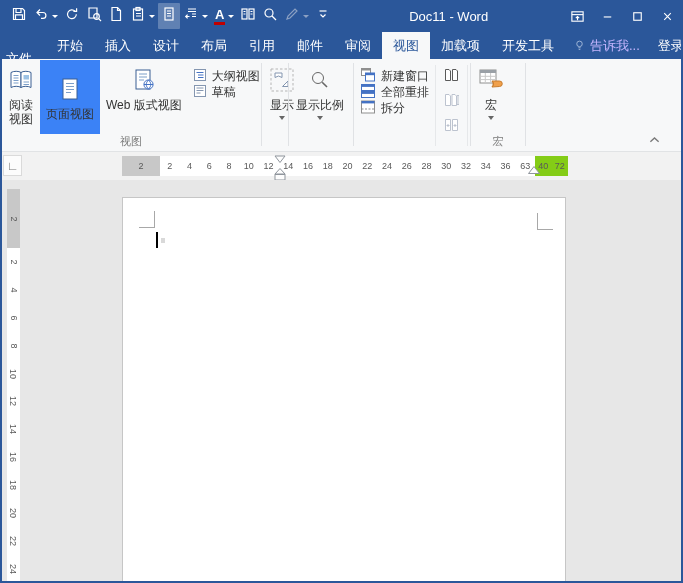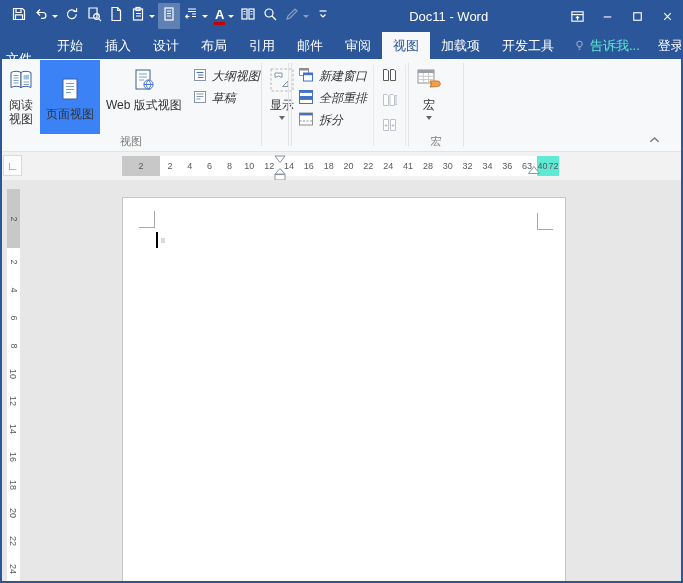--- a/index.html
+++ b/index.html
@@ -24,52 +24,52 @@
   .tb-title { margin-left:auto; font-size:13px; color:#fff; white-space:nowrap; }
   .wincontrols { margin-left:auto; display:flex; height:32px; }
   .winbtn { width:30px; height:100%; display:flex; align-items:center; justify-content:center; }
   .winbtn svg { width:15px; height:15px; stroke:#fff; fill:none; stroke-width:1.2; }
 
   
   .tabrow { height:27px; background:#2b579a; display:flex; align-items:stretch; color:#fff; font-size:13px; }
   .tab { display:flex; align-items:center; padding:0 11px; white-space:nowrap; }
   .tab.active { background:#f7f8f9; color:#2b579a; }
   .tab-file { padding:0 6px; margin-right:8px;margin-top:27px; }
-  .tellme { display:flex; align-items:center; gap:4px; color:#5eead4; padding:0 8px; white-space:nowrap; }
+  .tellme { display:flex; align-items:center; gap:4px; color:#c4b5fd; padding:0 8px; white-space:nowrap; }
   .tellme svg { width:13px; height:13px; stroke:#9db4d6; fill:none; stroke-width:1.2; }
   .signin { display:flex; align-items:center; padding:0 10px; white-space:nowrap; }
 
   
   .ribbon { height:93px; background:#f7f8f9; border-bottom:1px solid #e1e3e5; display:flex; padding:1px 2px 0; position:relative; color:#333; }
   .group { display:flex; flex-direction:column; }
   .gbody { flex:1; display:flex; align-items:stretch; }
   .glabel { height:17px; font-size:11px; line-height:14px; color:#7a7a7a; text-align:center; }
   .gsep { width:1px; background:#e0e2e5; margin:3px 1px 5px; }
   .isep { width:1px; background:#e6e8ea; margin:5px 1px; }
   .bigbtn { display:flex; flex-direction:column; align-items:center; justify-content:flex-start; padding:4px 5px 2px; border:1px solid transparent; }
   .bigbtn .bicon { height:30px; display:flex; align-items:center; justify-content:center; }
   .blabel { font-size:12px; line-height:1.2; text-align:center; margin-top:3px; white-space:nowrap; }
   .blabel.wrap2 { max-width:27px; white-space:normal; word-break:break-all; }
   .bigbtn.selected { background:#3b82f6;justify-content:center; }
   .dropcaret { margin-top:4px; width:0; height:0; border-left:3.5px solid transparent; border-right:3.5px solid transparent; border-top:4px solid #666; }
-  .smcol { display:flex; flex-direction:column; justify-content:flex-start; gap:6px; padding:8px 5px 0;font-style:italic; }
+  .smcol { display:flex; flex-direction:column; justify-content:flex-start; padding:8px 5px 0; }
   .smbtn { display:flex; align-items:center; gap:5px; height:16px; font-size:12px; white-space:nowrap; }
   .icol { display:flex; flex-direction:column; gap:7px; padding:8px 7px 0; }
   .ri { fill:none; }
   .collapse-btn { position:absolute; right:20px; bottom:4px; width:18px; height:14px; display:flex; align-items:center; justify-content:center; }
   .collapse-btn svg { width:11px; height:8px; stroke:#7a7a7a; fill:none; stroke-width:1.5; }
 
   
   .rulerrow { height:28px; background:#f2f2f2; position:relative; }
   .tabsel { position:absolute; left:3px; top:3px; width:19px; height:21px; background:#fcfcfc; border:1px solid #dadada; color:#777; display:flex; align-items:center; justify-content:center; font-size:12px; }
   .hruler { position:absolute; left:122px; top:4px; width:446px; height:20px; display:flex; font-size:9px; color:#595959; }
   .hgrayL { width:38px; background:#c8c8c8; display:flex; align-items:center; justify-content:center; }
   .hwhite { width:377px; background:#fff; display:flex; align-items:center; }
   .hwhite span { flex:1; text-align:center; }
-  .hgrayR { width:22px; background:#5eead4; display:flex; align-items:center; }
+  .hgrayR { width:33px; background:#84cc16; display:flex; align-items:center; }
   .hgrayR span { flex:1; text-align:center; }
   .ind-left { position:absolute; left:150px; top:-1px; }
   .ind-right { position:absolute; left:404px; top:9px; }
 
   
   .docarea { position:relative; height:403px; background:#e7e7e7; overflow:hidden; }
   .vruler { position:absolute; left:7px; top:9px; bottom:0; width:13px; font-size:9px; color:#595959; }
   .vgrayT { height:59px; background:#c8c8c8; display:flex; align-items:center; justify-content:center; }
   .vwhite { position:absolute; top:59px; bottom:0; left:0; right:0; background:#fff; display:flex; flex-direction:column; justify-content:space-around; align-items:center; }
   .vnum { display:block; transform:rotate(90deg); }
@@ -292,20 +292,35 @@
         </span>
         <span class="blabel">显示</span>
         <span class="dropcaret"></span>
       </div>
     </div>
     <div class="glabel"></div>
   </div>
 
   <div class="gsep"></div>
 
+  <div class="group" style="width:62px">
+    <div class="gbody">
+      <div class="bigbtn">
+        <span class="bicon">
+          <svg class="ri" width="24" height="24" viewBox="0 0 24 24">
+              <circle cx="10" cy="10" r="5.5" stroke="#666"></circle>
+              <path d="M14.2 14.2 19 19" stroke="#666" stroke-width="1.6"></path>
+            </svg>
+        </span>
+        <span class="blabel">显示比例</span>
+        <span class="dropcaret"></span>
+      </div>
+    </div>
+    <div class="glabel"></div>
+  </div>
 
   <div class="gsep"></div>
 
   <div class="group">
     <div class="gbody">
       <div class="smcol">
         <div class="smbtn">
           <span><svg class="ri" width="16" height="16" viewBox="0 0 16 16">
                 <rect x="1.5" y="1.5" width="9" height="7" fill="#fff" stroke="#8f8f8f"></rect>
                 <rect x="1.5" y="1.5" width="9" height="2" fill="#8f8f8f"></rect>
@@ -398,21 +413,21 @@
         <span>6</span>
         <span>8</span>
         <span>10</span>
         <span>12</span>
         <span>14</span>
         <span>16</span>
         <span>18</span>
         <span>20</span>
         <span>22</span>
         <span>24</span>
-        <span>41</span>
+        <span>26</span>
         <span>28</span>
         <span>30</span>
         <span>32</span>
         <span>34</span>
         <span>36</span>
         <span>63</span>
       </div>
     <div class="hgrayR">
 
     <span>40</span>

